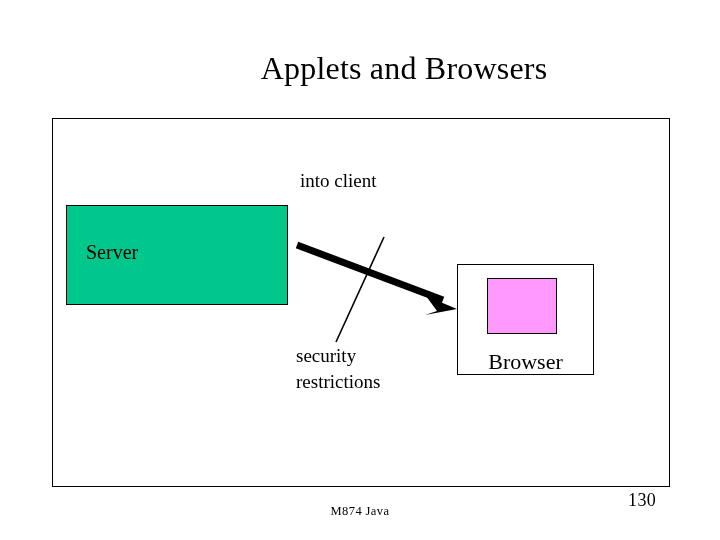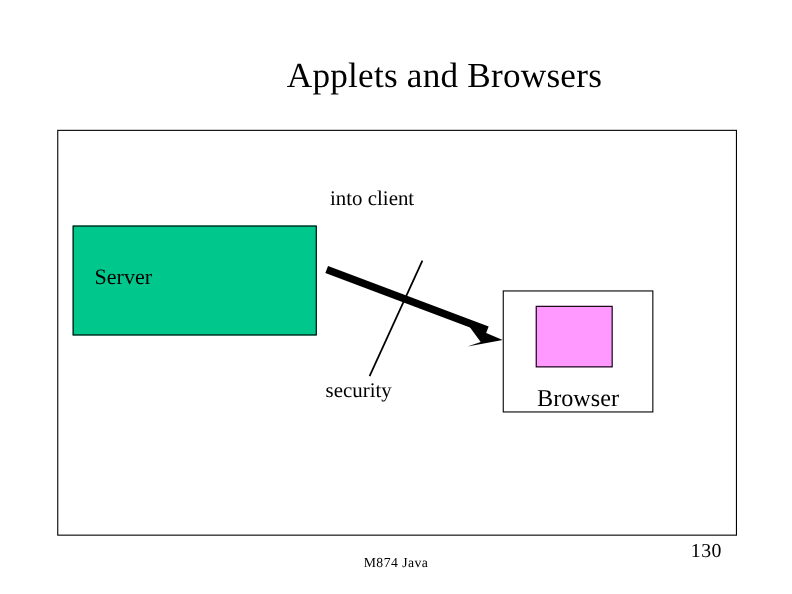--- a/index.html
+++ b/index.html
@@ -152,20 +152,21 @@
 
 <div id="server-box" style="background: rgb(0, 199, 140); border-color: rgb(0, 0, 0);"></div>
 <div id="server-label">Server</div>
 
 <div id="class-file-caption">
   <div>into client</div>
 </div>
 
 <div id="security-caption">
   <div>security</div>
+  <div>restrictions</div>
 </div>
 
 <div id="browser-box" style="background: rgb(255, 255, 255); border-color: rgb(0, 0, 0);"></div>
 <div id="applet-rect" style="background: rgb(255, 153, 255); border-color: rgb(0, 0, 0);"></div>
 <div id="browser-label">Browser</div>
 
 <svg id="diagram-art" viewBox="0 0 720 540" xmlns="http://www.w3.org/2000/svg">
 
   <g>
     <line x1="297" y1="245" x2="443" y2="300" stroke="#000000" stroke-width="7" stroke-linecap="butt"></line>

